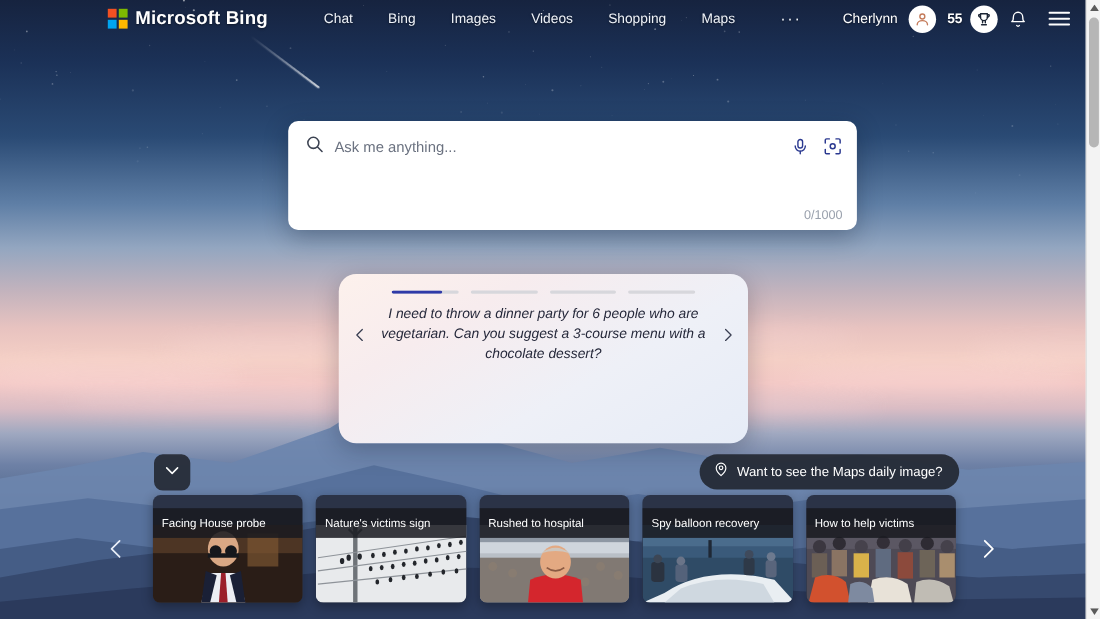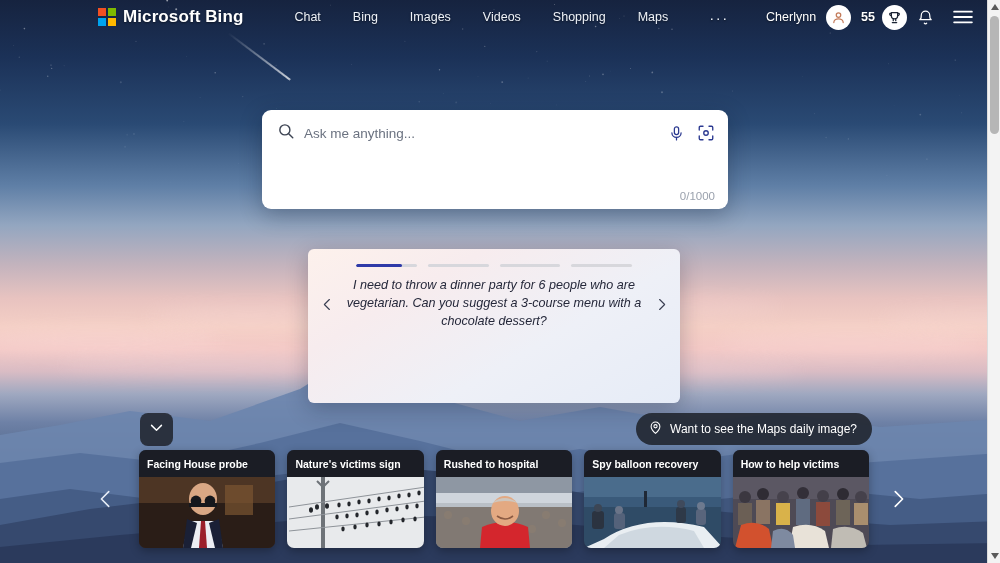--- a/index.html
+++ b/index.html
@@ -122,21 +122,21 @@
     color: #fff; font-size: 12.5px; font-weight: 600;
     text-shadow: 0 1px 2px rgba(0,0,0,.5);
     margin-right: -3px;
   }
   .bell, .hamb { cursor: pointer; display: flex; align-items: center; }
   .hamb { margin-left: 8px; }
 
   
   .searchwrap {
     position: absolute; left: 262px; top: 110px;
-    width: 466px; height: 99px;
+    width: 517px; height: 99px;
     background: #fff;
     border-radius: 9px;
     box-shadow: 0 6px 22px rgba(10,20,40,.30);
     z-index: 30;
   }
   .search-row {
     display: flex; align-items: center;
     height: 46px; padding: 0 13px 0 15px;
   }
   .mag { flex: none; margin-right: 9px; }
@@ -152,21 +152,21 @@
   .sb-icons span { cursor: pointer; display: flex; }
   .counter {
     position: absolute; right: 13px; bottom: 7px;
     color: #9aa1ad; font-size: 11.5px;
   }
 
   
   .sugg {
     position: absolute; left: 308px; top: 249px;
     width: 372px; height: 154px;
-    border-radius: 6px;
+    border-radius: 16px;
     background: linear-gradient(150deg, #fdf1ec 0%, #f7ecee 28%, #eef0f7 62%, #e6ecf7 100%);
     box-shadow: 0 6px 22px rgba(10,20,40,.26);
     z-index: 30;
   }
   .bars { display: flex; gap: 11px; padding: 15px 48px 0 48px; }
   .bar {
     flex: 1 1 0; height: 3px; border-radius: 3px; background: #d7d7dc;
     overflow: hidden; cursor: pointer;
   }
   .bar > i { display: block; height: 100%; background: #2f3aa8; border-radius: 3px; }
@@ -232,29 +232,28 @@
   .ncard {
     position: relative;
     width: 139px; height: 98px;
     border-radius: 7px;
     overflow: hidden;
     background: #2b3347;
     box-shadow: 0 3px 10px rgba(0,0,0,.3);
     cursor: pointer;
   }
   .ncard .cap {
-    position: absolute; left: 0; top: 0; right: 0;
+    position: absolute; left: 0; top: 12px; right: 0;
     height: 27px;
     background: rgba(24,26,31,.86);
     color: #fff; font-size: 10.5px;
     display: flex; align-items: center;
     padding: 0 8px;
     white-space: nowrap; overflow: hidden;
     z-index: 3;
-    font-weight: bold;
   }
   .ncard .thumb { position: absolute; left:0; top:27px; right:0; bottom:0; overflow:hidden; }
   .arrow-l, .arrow-r {
     position: absolute; top: 488px;
     width: 26px; height: 26px;
     display: flex; align-items: center; justify-content: center;
     cursor: pointer; z-index: 36;
   }
   .arrow-l { left: 93px; }
   .arrow-r { left: 885px; }

